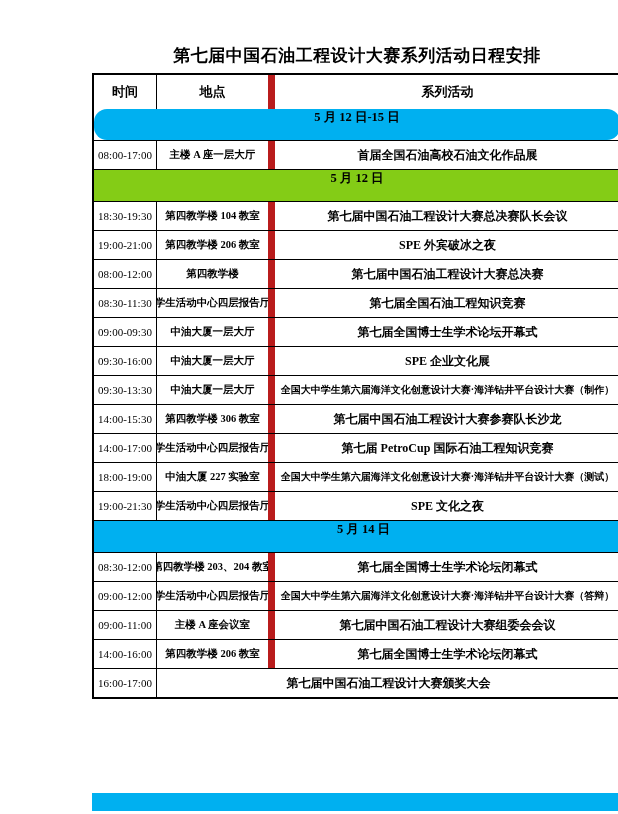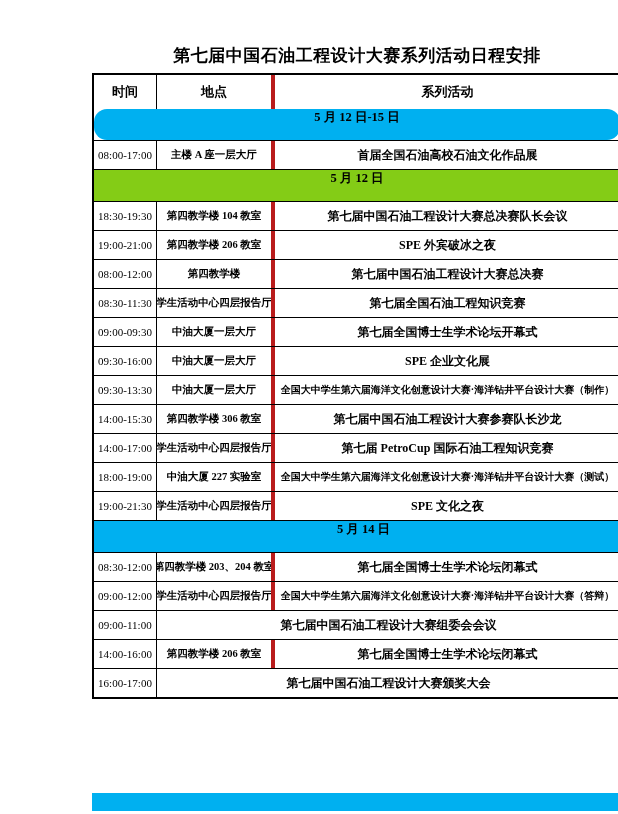--- a/index.html
+++ b/index.html
@@ -16,21 +16,21 @@
     position:absolute;left:44px;top:73px;width:530px;
     border:2px solid #000;box-sizing:border-box;background:#fff;
   }
   .row{display:flex;border-top:1px solid #000;align-items:stretch;}
   .row:first-child{border-top:none;border-radius:13px;}
   .cell{
     display:flex;align-items:center;justify-content:center;text-align:center;
     box-sizing:border-box;overflow:hidden;white-space:nowrap;padding:0 2px;
   }
   .c-time{width:63px;border-right:1px solid #000;font-size:11px;}
-  .c-loc{width:118px;border-right:4px solid #b91c1c;font-size:10.5px;font-weight:bold;}
+  .c-loc{width:118px;border-right:7px solid #b91c1c;font-size:10.5px;font-weight:bold;}
   .c-act{flex:1;font-size:12px;font-weight:bold;}
   .c-act.small{font-size:10px;}
   .header .cell{
     height:34px;font-weight:bold;font-size:13px;
     font-family:"DejaVu Sans","Liberation Sans",sans-serif;
   }
   .data .cell{height:28px;}
   .band{
     height:31px;display:flex;align-items:flex-start;justify-content:center;
     font-size:12.5px;font-weight:bold;
@@ -127,20 +127,21 @@
           <div class="cell c-loc">第四教学楼 203、204 教室</div>
           <div class="cell c-act">第七届全国博士生学术论坛闭幕式</div>
         </div>
         <div class="row data">
           <div class="cell c-time">09:00-12:00</div>
           <div class="cell c-loc">学生活动中心四层报告厅</div>
           <div class="cell c-act small">全国大中学生第六届海洋文化创意设计大赛·海洋钻井平台设计大赛（答辩）</div>
         </div>
         <div class="row data">
           <div class="cell c-time">09:00-11:00</div>
+          <div class="cell c-loc">主楼 A 座会议室</div>
           <div class="cell c-act">第七届中国石油工程设计大赛组委会会议</div>
         </div>
         <div class="row data">
           <div class="cell c-time">14:00-16:00</div>
           <div class="cell c-loc">第四教学楼 206 教室</div>
           <div class="cell c-act">第七届全国博士生学术论坛闭幕式</div>
         </div>
         <div class="row data">
           <div class="cell c-time">16:00-17:00</div>
           <div class="cell c-act">第七届中国石油工程设计大赛颁奖大会</div>

